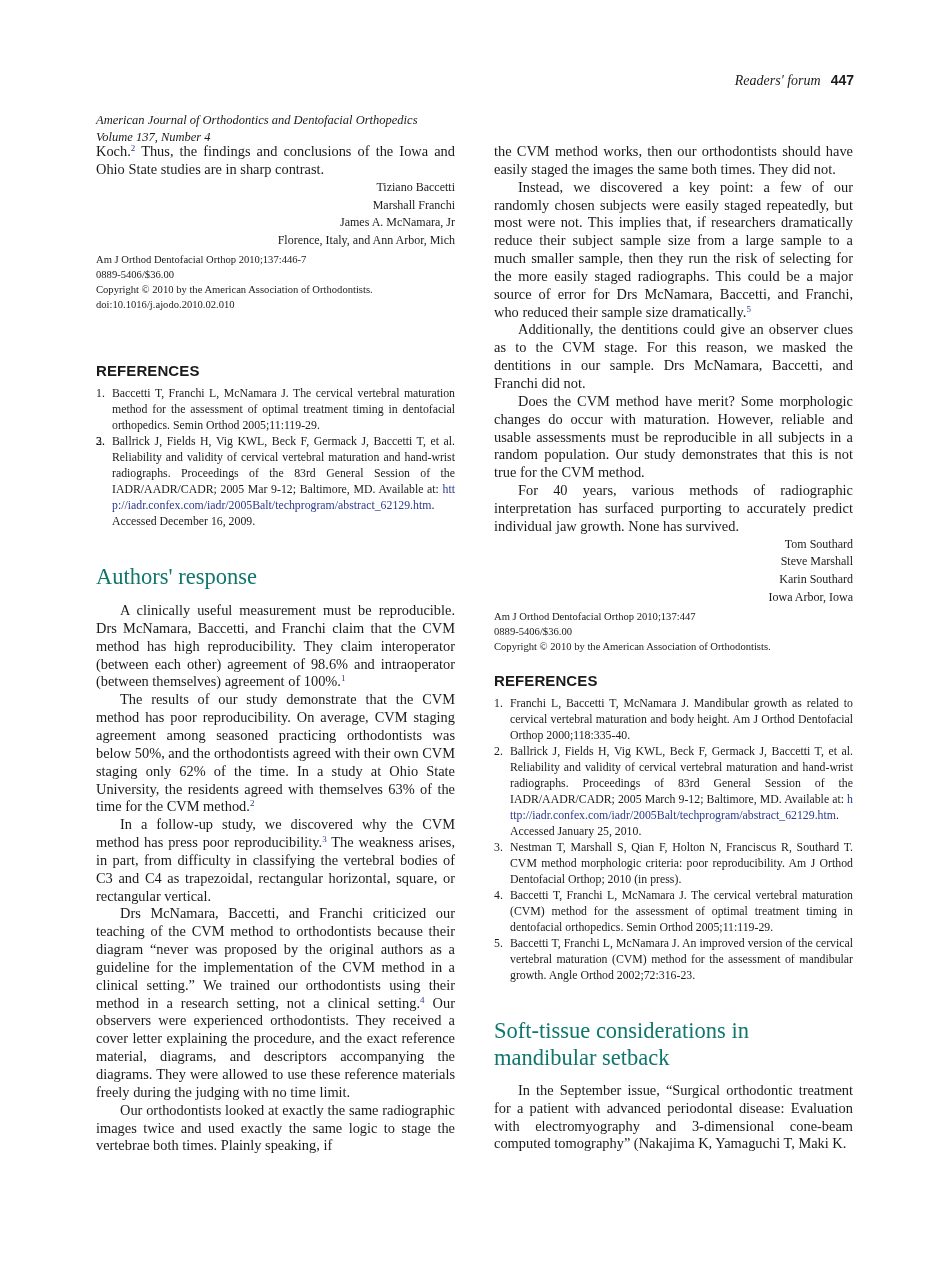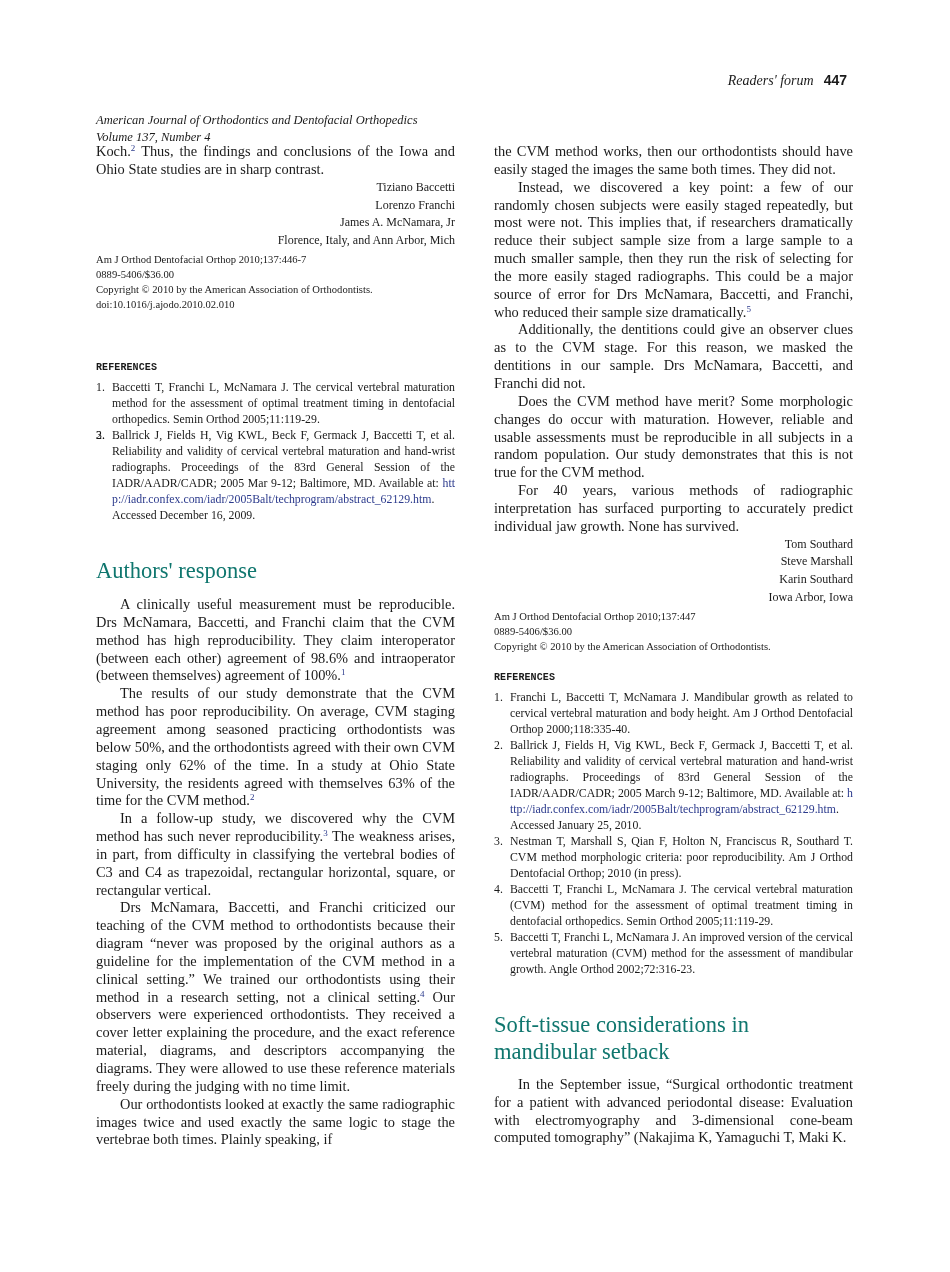--- a/index.html
+++ b/index.html
@@ -1,31 +1,31 @@
 <!DOCTYPE html>
 <html><head>
 <meta charset="utf-8">
 <style>
   html, body { margin: 0; padding: 0; background: #ffffff; }
   body { width: 950px; height: 1272px; position: relative; overflow: hidden;
          font-family: "Liberation Serif", "DejaVu Serif", serif; color: #1a1a1a; }
   .running-head { position: absolute; top: 72px; left: 96px; width: 758px; height: 34px;
                   font-style: italic; font-size: 12.5px; line-height: 17px; }
   .rh-left { position: absolute; left: 0; top: 16px; margin-top: 24px; }
-  .rh-right { position: absolute; right: 7px; top: 0; font-size: 14px; }
+  .rh-right { position: absolute; right: 0; top: 0; font-size: 14px; }
   .rh-right .pg { font-style: normal; font-weight: bold; font-family: "Liberation Sans", sans-serif; margin-left: 10px; font-size: 14px; }
   .col { position: absolute; top: 143px; width: 359px; }
   .col-left { left: 96px; }
   .col-right { left: 494px; }
   p.body { margin: 0; font-size: 14.4px; line-height: 17.85px; text-align: justify; }
   p.body.indent { text-indent: 24px; }
   sup { font-size: 9px; color: #2b3a8c; vertical-align: 5px; line-height: 0; }
   .sig { text-align: right; font-size: 12px; line-height: 17.85px; }
   .meta { font-size: 10.6px; line-height: 15px; margin-top: 2px; }
-  .refs-title { font-family: Liberation Mono, monospace; font-weight: bold; font-size: 10px;
+  .refs-title { font-family: Liberation Sans, sans-serif; font-weight: bold; font-size: 15px;
                 margin: 0; letter-spacing: 0.1px; }
   ol.refs { margin: 6px 0 0 0; padding: 0; list-style: none; }
   ol.refs li { position: relative; padding-left: 16px; font-size: 11.8px; line-height: 16px; text-align: justify; }
   ol.refs li .num { position: absolute; left: 0; top: 0; }
   a.link { color: #2b3a8c; text-decoration: none; }
   h2.section { font-weight: normal; font-size: 22.5px; line-height: 27px; margin: 0; color: #0f766e; }
 </style>
 </head>
 <body>
 
@@ -36,21 +36,21 @@
   </div>
   <div class="rh-right">
     <span>Readers' forum</span><span class="pg">447</span>
   </div>
 </div>
 
 <div class="col col-left">
   <p class="body"><span>Koch.</span><sup>2</sup><span> Thus, the findings and conclusions of the Iowa and Ohio State studies are in sharp contrast.</span></p>
   <div>
     <div class="sig">Tiziano Baccetti</div>
-    <div class="sig">Lorenzo Franchi</div>
+    <div class="sig">Marshall Franchi</div>
     <div class="sig">James A. McNamara, Jr</div>
     <div class="sig">Florence, Italy, and Ann Arbor, Mich</div>
   </div>
   <div class="meta">
     <div>Am J Orthod Dentofacial Orthop 2010;137:446-7</div>
     <div>0889-5406/$36.00</div>
     <div>Copyright © 2010 by the American Association of Orthodontists.</div>
     <div>doi:10.1016/j.ajodo.2010.02.010</div>
   </div>
 
@@ -58,21 +58,21 @@
   <ol class="refs">
     <li><span class="num">1.</span><span>Baccetti T, Franchi L, McNamara J. The cervical vertebral maturation method for the assessment of optimal treatment timing in dentofacial orthopedics. Semin Orthod 2005;11:119-29.</span></li>
     <li><span class="num">2.</span></li>
     <li><span class="num">3.</span><span>Ballrick J, Fields H, Vig KWL, Beck F, Germack J, Baccetti T, et al. Reliability and validity of cervical vertebral maturation and hand-wrist radiographs. Proceedings of the 83rd General Session of the IADR/AADR/CADR; 2005 Mar 9-12; Baltimore, MD. Available at: </span><a class="link" style="word-break: break-all;">http://iadr.confex.com/iadr/2005Balt/techprogram/abstract_62129.htm</a><span>. Accessed December 16, 2009.</span></li>
   </ol>
 
   <h2 class="section" style="margin-top:34px;">Authors' response</h2>
   <div style="margin-top:12px;">
     <p class="body indent"><span>A clinically useful measurement must be reproducible. Drs McNamara, Baccetti, and Franchi claim that the CVM method has high reproducibility. They claim interoperator (between each other) agreement of 98.6% and intraoperator (between themselves) agreement of 100%.</span><sup>1</sup></p>
     <p class="body indent"><span>The results of our study demonstrate that the CVM method has poor reproducibility. On average, CVM staging agreement among seasoned practicing orthodontists was below 50%, and the orthodontists agreed with their own CVM staging only 62% of the time. In a study at Ohio State University, the residents agreed with themselves 63% of the time for the CVM method.</span><sup>2</sup></p>
-    <p class="body indent"><span>In a follow-up study, we discovered why the CVM method has such never reproducibility.</span><sup>3</sup><span> The weakness arises, in part, from difficulty in classifying the vertebral bodies of C3 and C4 as trapezoidal, rectangular horizontal, square, or rectangular vertical.</span></p>
+    <p class="body indent"><span>In a follow-up study, we discovered why the CVM method has press poor reproducibility.</span><sup>3</sup><span> The weakness arises, in part, from difficulty in classifying the vertebral bodies of C3 and C4 as trapezoidal, rectangular horizontal, square, or rectangular vertical.</span></p>
     <p class="body indent"><span>Drs McNamara, Baccetti, and Franchi criticized our teaching of the CVM method to orthodontists because their diagram “never was proposed by the original authors as a guideline for the implementation of the CVM method in a clinical setting.” We trained our orthodontists using their method in a research setting, not a clinical setting.</span><sup>4</sup><span> Our observers were experienced orthodontists. They received a cover letter explaining the procedure, and the exact reference material, diagrams, and descriptors accompanying the diagrams. They were allowed to use these reference materials freely during the judging with no time limit.</span></p>
     <p class="body indent"><span>Our orthodontists looked at exactly the same radiographic images twice and used exactly the same logic to stage the vertebrae both times. Plainly speaking, if</span></p>
   </div>
 </div>
 
 <div class="col col-right">
   <p class="body"><span>the CVM method works, then our orthodontists should have easily staged the images the same both times. They did not.</span></p>
   <p class="body indent"><span>Instead, we discovered a key point: a few of our randomly chosen subjects were easily staged repeatedly, but most were not. This implies that, if researchers dramatically reduce their subject sample size from a large sample to a much smaller sample, then they run the risk of selecting for the more easily staged radiographs. This could be a major source of error for Drs McNamara, Baccetti, and Franchi, who reduced their sample size dramatically.</span><sup>5</sup></p>
   <p class="body indent"><span>Additionally, the dentitions could give an observer clues as to the CVM stage. For this reason, we masked the dentitions in our sample. Drs McNamara, Baccetti, and Franchi did not.</span></p>
   <p class="body indent"><span>Does the CVM method have merit? Some morphologic changes do occur with maturation. However, reliable and usable assessments must be reproducible in all subjects in a random population. Our study demonstrates that this is not true for the CVM method.</span></p>

